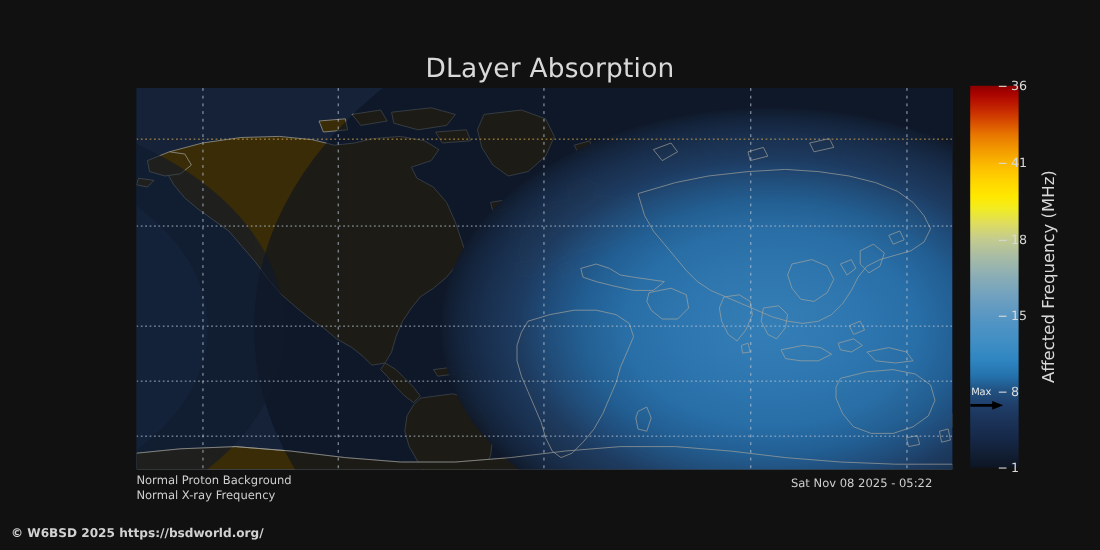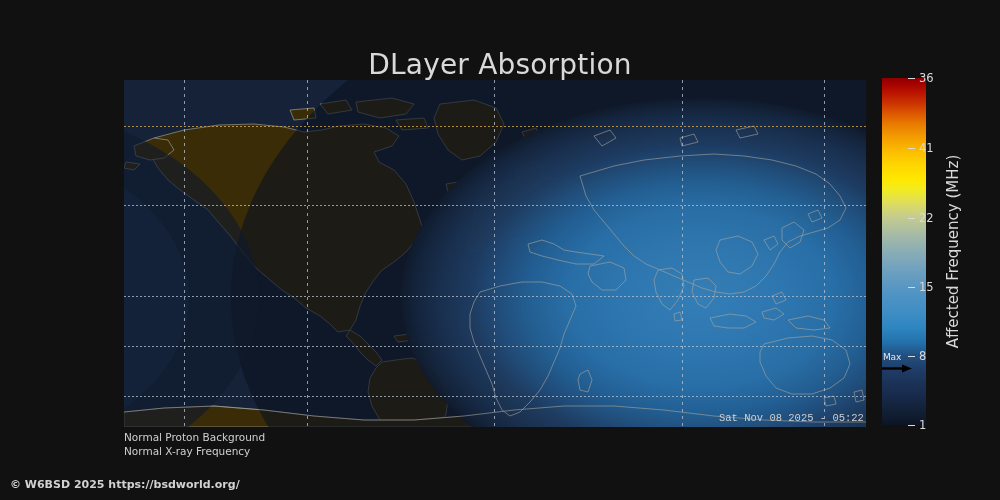--- a/index.html
+++ b/index.html
@@ -11,21 +11,21 @@
     overflow: hidden;
     position: relative;
   }
 
   
   #page-title {
     position: absolute;
     left: 0; top: 48px; width: 1000px;
     text-align: center;
     color: #d9d9d9;
-    font-size: 28px;
+    font-size: 24px;
     letter-spacing: 0.2px;
   }
 
   
   #map-panel {
     position: absolute;
     left: 124px; top: 80px;
     width: 742px; height: 347px;
     overflow: hidden;
     background: #152238;
@@ -55,21 +55,21 @@
 
   
   .footer-note {
     position: absolute;
     color: #cfcfcf;
     font-size: 10.5px;
     white-space: nowrap;
   }
   #proton-bg-label { left: 124px; top: 431px; text-align: right; }
   #xray-bg-label   { left: 124px; top: 445px; }
-  #timestamp-label { left: 719px; top: 412px; font-size: 10.5px; color: #cfcfcf; font-family: Liberation Mono, monospace; }
+  #timestamp-label { left: 719px; top: 434px; font-size: 10.5px; color: #cfcfcf; }
 
   #copyright {
     position: absolute;
     left: 10px; top: 478px;
     color: #d2d2d2;
     font-size: 11px;
     font-weight: bold;
     white-space: nowrap;
   }
 
@@ -372,21 +372,21 @@
 
   <div class="cbar-tick" style="top:0px"></div>
   <div class="cbar-tick" style="top:70px"></div>
   <div class="cbar-tick" style="top:140px"></div>
   <div class="cbar-tick" style="top:209px"></div>
   <div class="cbar-tick" style="top:278px"></div>
   <div class="cbar-tick" style="top:347px"></div>
 
   <div class="cbar-tick-label" style="top:0px">36</div>
   <div class="cbar-tick-label" style="top:70px">41</div>
-  <div class="cbar-tick-label" style="top:140px">22</div>
+  <div class="cbar-tick-label" style="top:140px">18</div>
   <div class="cbar-tick-label" style="top:209px">15</div>
   <div class="cbar-tick-label" style="top:278px">8</div>
   <div class="cbar-tick-label" style="top:347px">1</div>
 </div>
 
 <div id="max-marker">
   <div id="max-marker-label">Max</div>
   <svg id="max-marker-arrow" viewBox="0 0 30 9">
     <line x1="0" y1="4.5" x2="22" y2="4.5" stroke="#000000" stroke-width="2.4"></line>
     <polygon points="20,0.5 30,4.5 20,8.5" fill="#000000"></polygon>

